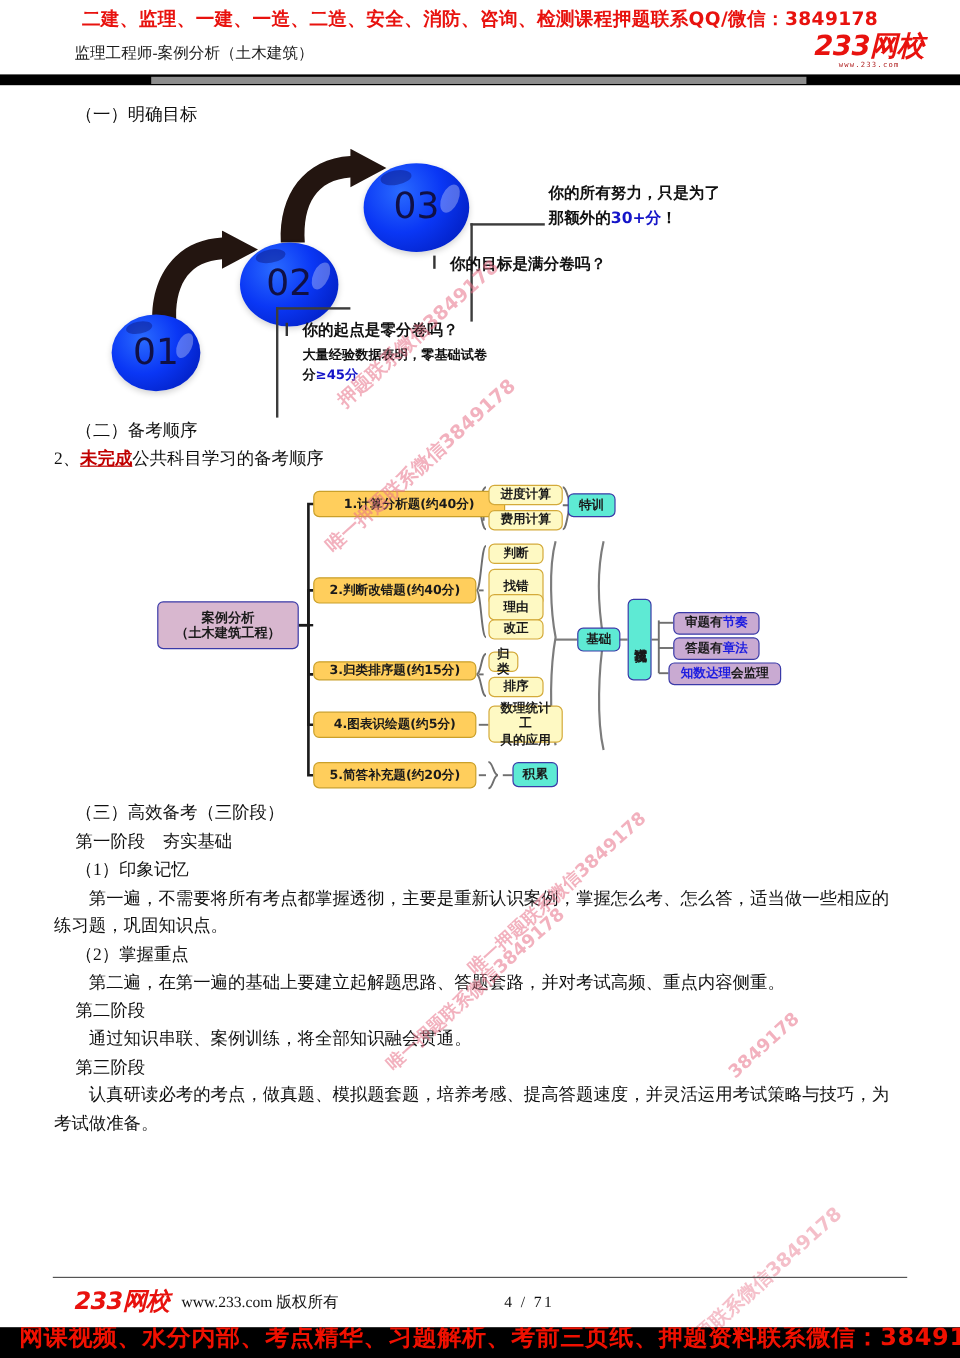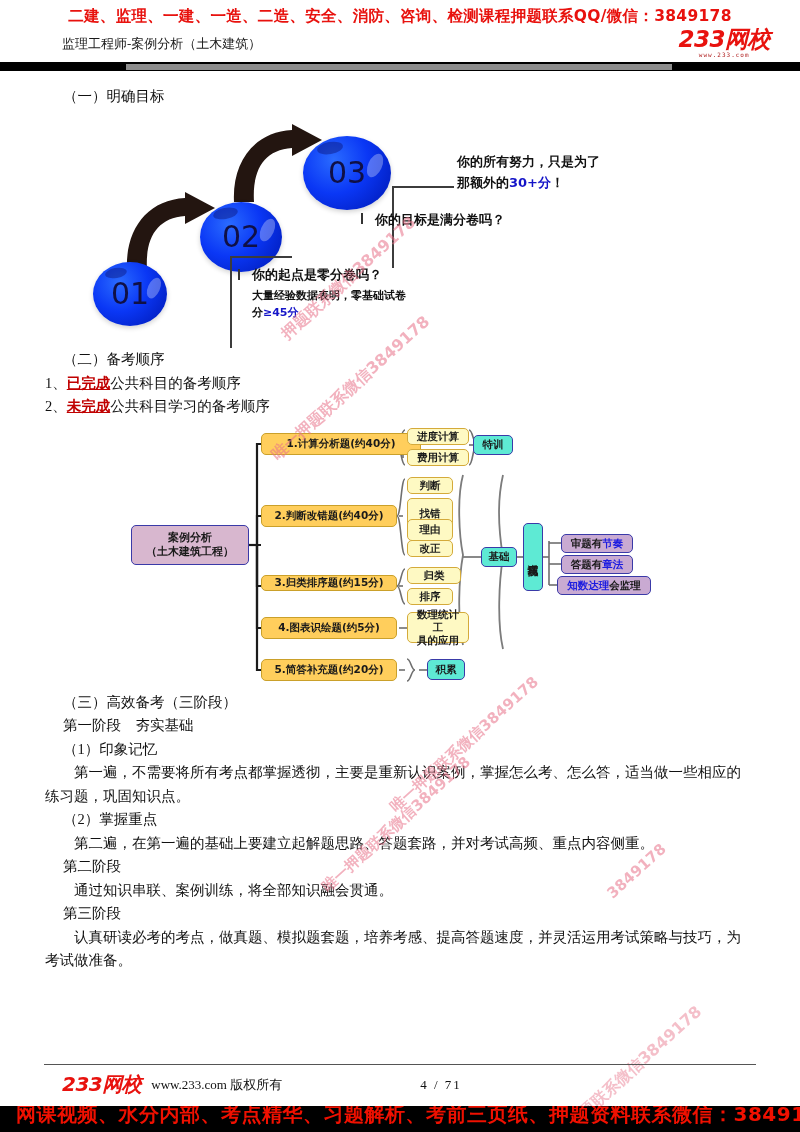--- a/index.html
+++ b/index.html
@@ -194,21 +194,21 @@
   .m5 { left: 228px; top: 232px;width: 136px; height: 22px; }
 
   .s1a { left: 374px; top: 1px;  width: 62px; height: 17px; }
   .s1b { left: 374px; top: 22px; width: 62px; height: 17px; }
 
   .s2a { left: 374px; top: 50px; width: 46px; height: 17px; }
   .s2b { left: 374px; top: 71px; width: 46px; height: 31px; }
   .s2c { left: 374px; top: 92px; width: 46px; height: 22px; }
   .s2d { left: 374px; top: 113px;width: 46px; height: 17px; }
 
-  .s3a { left: 374px; top: 140px;width: 54px; height: 17px; }
+  .s3a { left: 374px; top: 140px;width: 25px; height: 17px; }
   .s3b { left: 374px; top: 161px;width: 46px; height: 17px; }
 
   .s4a { left: 374px; top: 185px;width: 62px; height: 31px; }
 
   .s5a { left: 394px; top: 232px;width: 38px; height: 21px; }
 
   .n-texun { left: 440px; top: 8px; width: 40px; height: 20px; }
   .n-jichu { left: 448px; top: 120px; width: 36px; height: 20px; }
   .n-yingshi {
     left: 490px; top: 96px; width: 20px; height: 68px;
@@ -359,23 +359,20 @@
       </div>
     </div>
 
     <div class="cap c-03">
       <div class="cap-title">你的所有努力，只是为了</div>
       <div class="cap-title"><span>那额外的</span><span class="blue-b">30+分</span><span>！</span></div>
     </div>
   </div>
 
   <div class="para heading-line" style="margin-top:6px;">（二）备考顺序</div>
-  <div class="para">
-    <span>1、</span><span class="red-u">已完成</span><span>公共科目的备考顺序</span>
-  </div>
   <div class="para">
     <span>2、</span><span class="red-u">未完成</span><span>公共科目学习的备考顺序</span>
   </div>
 
   <div class="mindmap">
     <svg class="mm-svg" width="700" height="262">
       <g fill="none" stroke="#1b1b1b" stroke-width="2">
 
         <path d="M216,118 L228,118"></path>
         <path d="M228,17 L238,17"></path>

